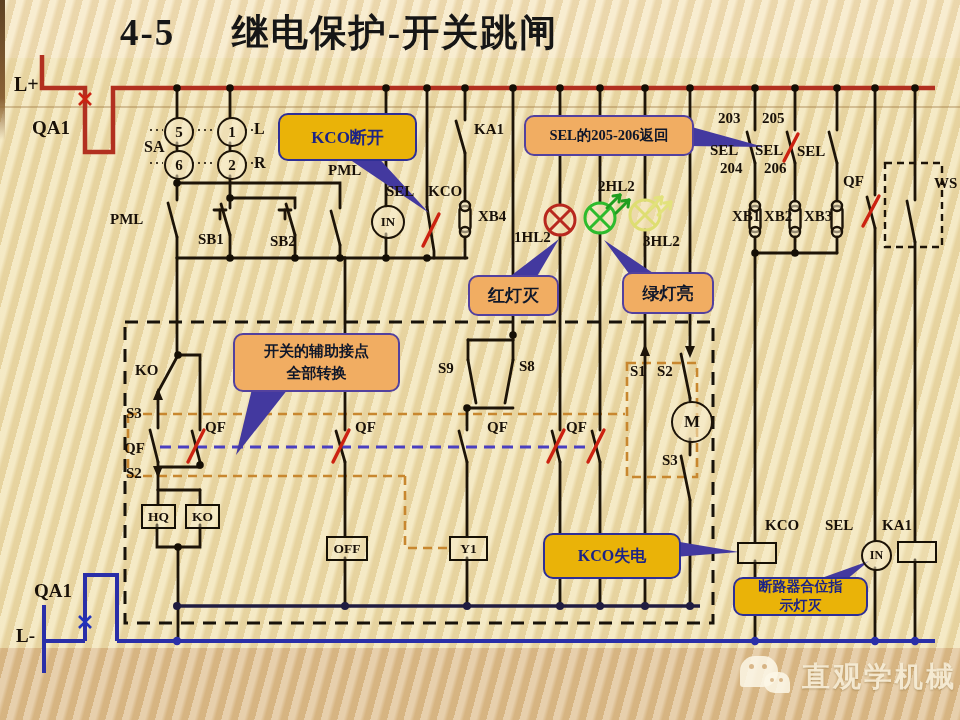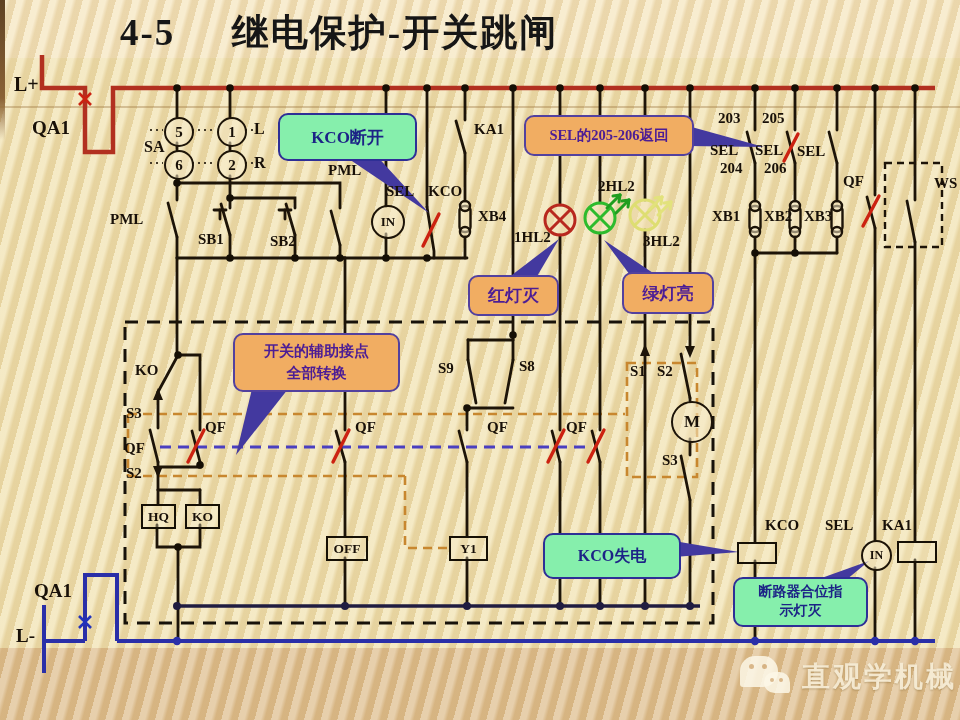--- a/index.html
+++ b/index.html
@@ -19,22 +19,22 @@
   .title{position:absolute;font-weight:bold;color:#161616;font-size:37px;letter-spacing:2px;
          font-family:"Liberation Serif",serif;white-space:nowrap;}
   .circ{position:absolute;border:2.5px solid #1d1408;border-radius:50%;
         background:rgba(246,234,198,.55);display:flex;align-items:center;justify-content:center;
         font-weight:bold;color:#181008;}
   .boxlbl{position:absolute;border:2.5px solid #161005;display:flex;align-items:center;justify-content:center;
           font-weight:bold;color:#181008;font-size:13.5px;background:rgba(246,234,198,.35);}
   .coil{position:absolute;border:2.5px solid #161005;background:rgba(246,234,198,.35);}
   .co{position:absolute;display:flex;align-items:center;justify-content:center;text-align:center;
       font-weight:bold;border-radius:10px;}
-  .co-y{background:#86efac;border:2.5px solid #2e2f96;color:#1c2386;}
-  .co-o{background:#f1ad62;border:2.5px solid #53419e;color:#4c1d95;}
+  .co-y{background:#eab308;border:2.5px solid #2e2f96;color:#1c2386;}
+  .co-o{background:#f1ad62;border:2.5px solid #53419e;color:#0f172a;}
   .wm{position:absolute;left:734px;top:650px;width:260px;height:60px;}
   .wm-txt{position:absolute;left:68px;top:8px;font-size:28px;letter-spacing:3px;color:#f7eed8;opacity:.88;
           font-weight:bold;text-shadow:0 1px 2px rgba(120,90,40,.45);white-space:nowrap;}
   .bub{position:absolute;background:#fdf8e8;opacity:.85;}
   .b1{left:6px;top:6px;width:38px;height:31px;border-radius:15px 15px 15px 3px;}
   .b2{left:30px;top:22px;width:26px;height:21px;border-radius:11px 11px 3px 11px;}
   .eye{position:absolute;border-radius:50%;background:#d7b384;}
 </style>
 </head>
 <body>
@@ -373,21 +373,21 @@
   <div class="lbl" style="left:514px;top:230px;">1HL2</div>
   <div class="lbl" style="left:598px;top:179px;">2HL2</div>
   <div class="lbl" style="left:643px;top:234px;">3HL2</div>
   <div class="lbl" style="left:718px;top:111px;">203</div>
   <div class="lbl" style="left:762px;top:111px;">205</div>
   <div class="lbl" style="left:710px;top:143px;">SEL</div>
   <div class="lbl" style="left:720px;top:161px;">204</div>
   <div class="lbl" style="left:755px;top:143px;">SEL</div>
   <div class="lbl" style="left:764px;top:161px;">206</div>
   <div class="lbl" style="left:797px;top:144px;">SEL</div>
-  <div class="lbl" style="left:712px;top:209px;">XB1</div>
+  <div class="lbl" style="left:712px;top:209px;padding-left:20px;">XB1</div>
   <div class="lbl" style="left:764px;top:209px;">XB2</div>
   <div class="lbl" style="left:804px;top:209px;">XB3</div>
   <div class="lbl" style="left:843px;top:174px;">QF</div>
   <div class="lbl" style="left:888px;top:176px;padding-left:46px;">WS</div>
 
   <div class="lbl" style="left:135px;top:363px;">KO</div>
   <div class="lbl" style="left:126px;top:406px;">S3</div>
   <div class="lbl" style="left:124px;top:441px;">QF</div>
   <div class="lbl" style="left:126px;top:466px;">S2</div>
   <div class="lbl" style="left:205px;top:420px;">QF</div>
@@ -412,21 +412,21 @@
   <div class="circ" style="left:861px;top:540px;width:27px;height:27px;font-size:12px;">IN</div>
   <div class="lbl" style="left:882px;top:518px;">KA1</div>
   <div class="coil" style="left:897px;top:541px;width:36px;height:18px;"></div>
 
   <div class="co co-y" style="left:278px;top:113px;width:135px;height:44px;font-size:17px;">KCO断开</div>
   <div class="co co-o" style="left:524px;top:115px;width:166px;height:37px;font-size:14.5px;">SEL的205-206返回</div>
   <div class="co co-o" style="left:622px;top:272px;width:88px;height:38px;font-size:17px;">绿灯亮</div>
   <div class="co co-o" style="left:468px;top:275px;width:87px;height:37px;font-size:17px;">红灯灭</div>
   <div class="co co-o" style="left:233px;top:333px;width:167px;height:59px;font-size:15px;padding:0 28px;box-sizing:border-box;line-height:1.45;">开关的辅助接点全部转换</div>
   <div class="co co-y" style="left:543px;top:533px;width:134px;height:42px;font-size:16px;">KCO失电</div>
-  <div class="co co-y" style="left:733px;top:577px;width:135px;height:50px;font-size:14px;padding:0 23px;box-sizing:border-box;line-height:1.35;">断路器合位指示灯灭</div>
+  <div class="co co-y" style="left:733px;top:577px;width:135px;height:39px;font-size:14px;padding:0 23px;box-sizing:border-box;line-height:1.35;">断路器合位指示灯灭</div>
 
   <div class="wm">
     <div style="position:absolute;left:0;top:0;width:60px;height:56px;">
       <div class="bub b1">
         <div class="eye" style="left:9px;top:8px;width:5px;height:5px;"></div>
         <div class="eye" style="left:22px;top:8px;width:5px;height:5px;"></div>
       </div>
       <div class="bub b2">
         <div class="eye" style="left:6px;top:6px;width:4px;height:4px;"></div>
         <div class="eye" style="left:15px;top:6px;width:4px;height:4px;"></div>

